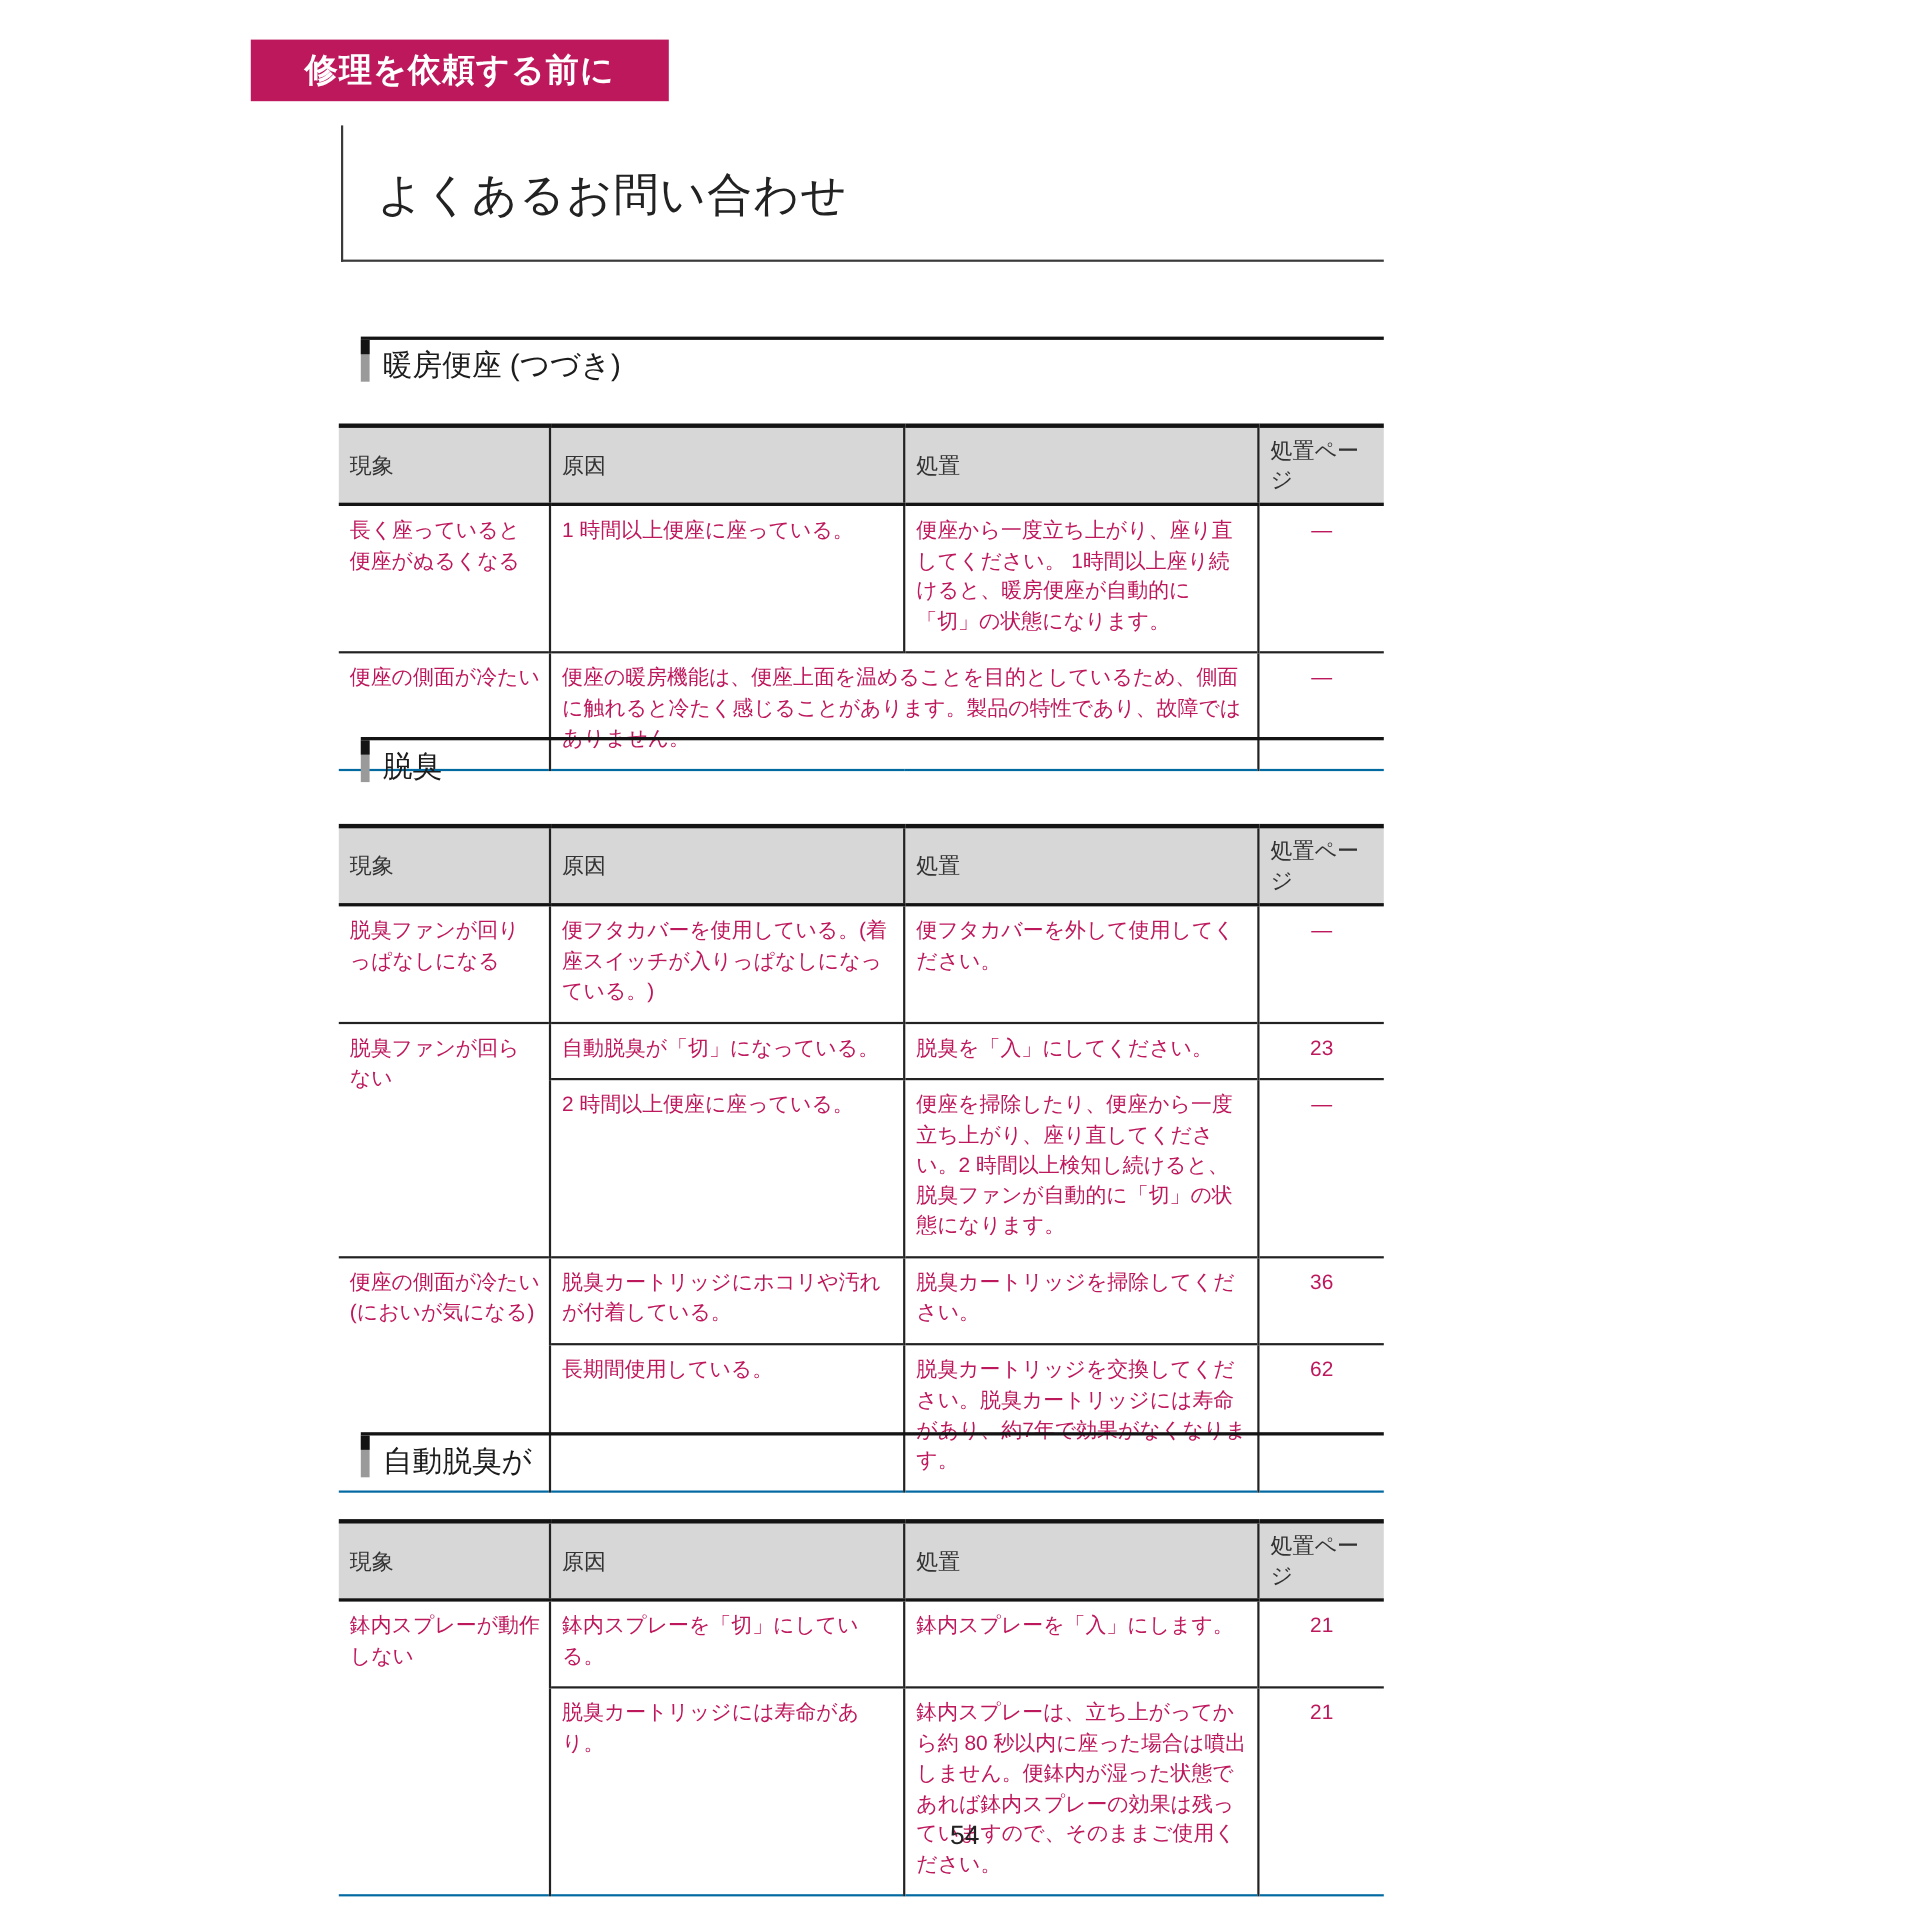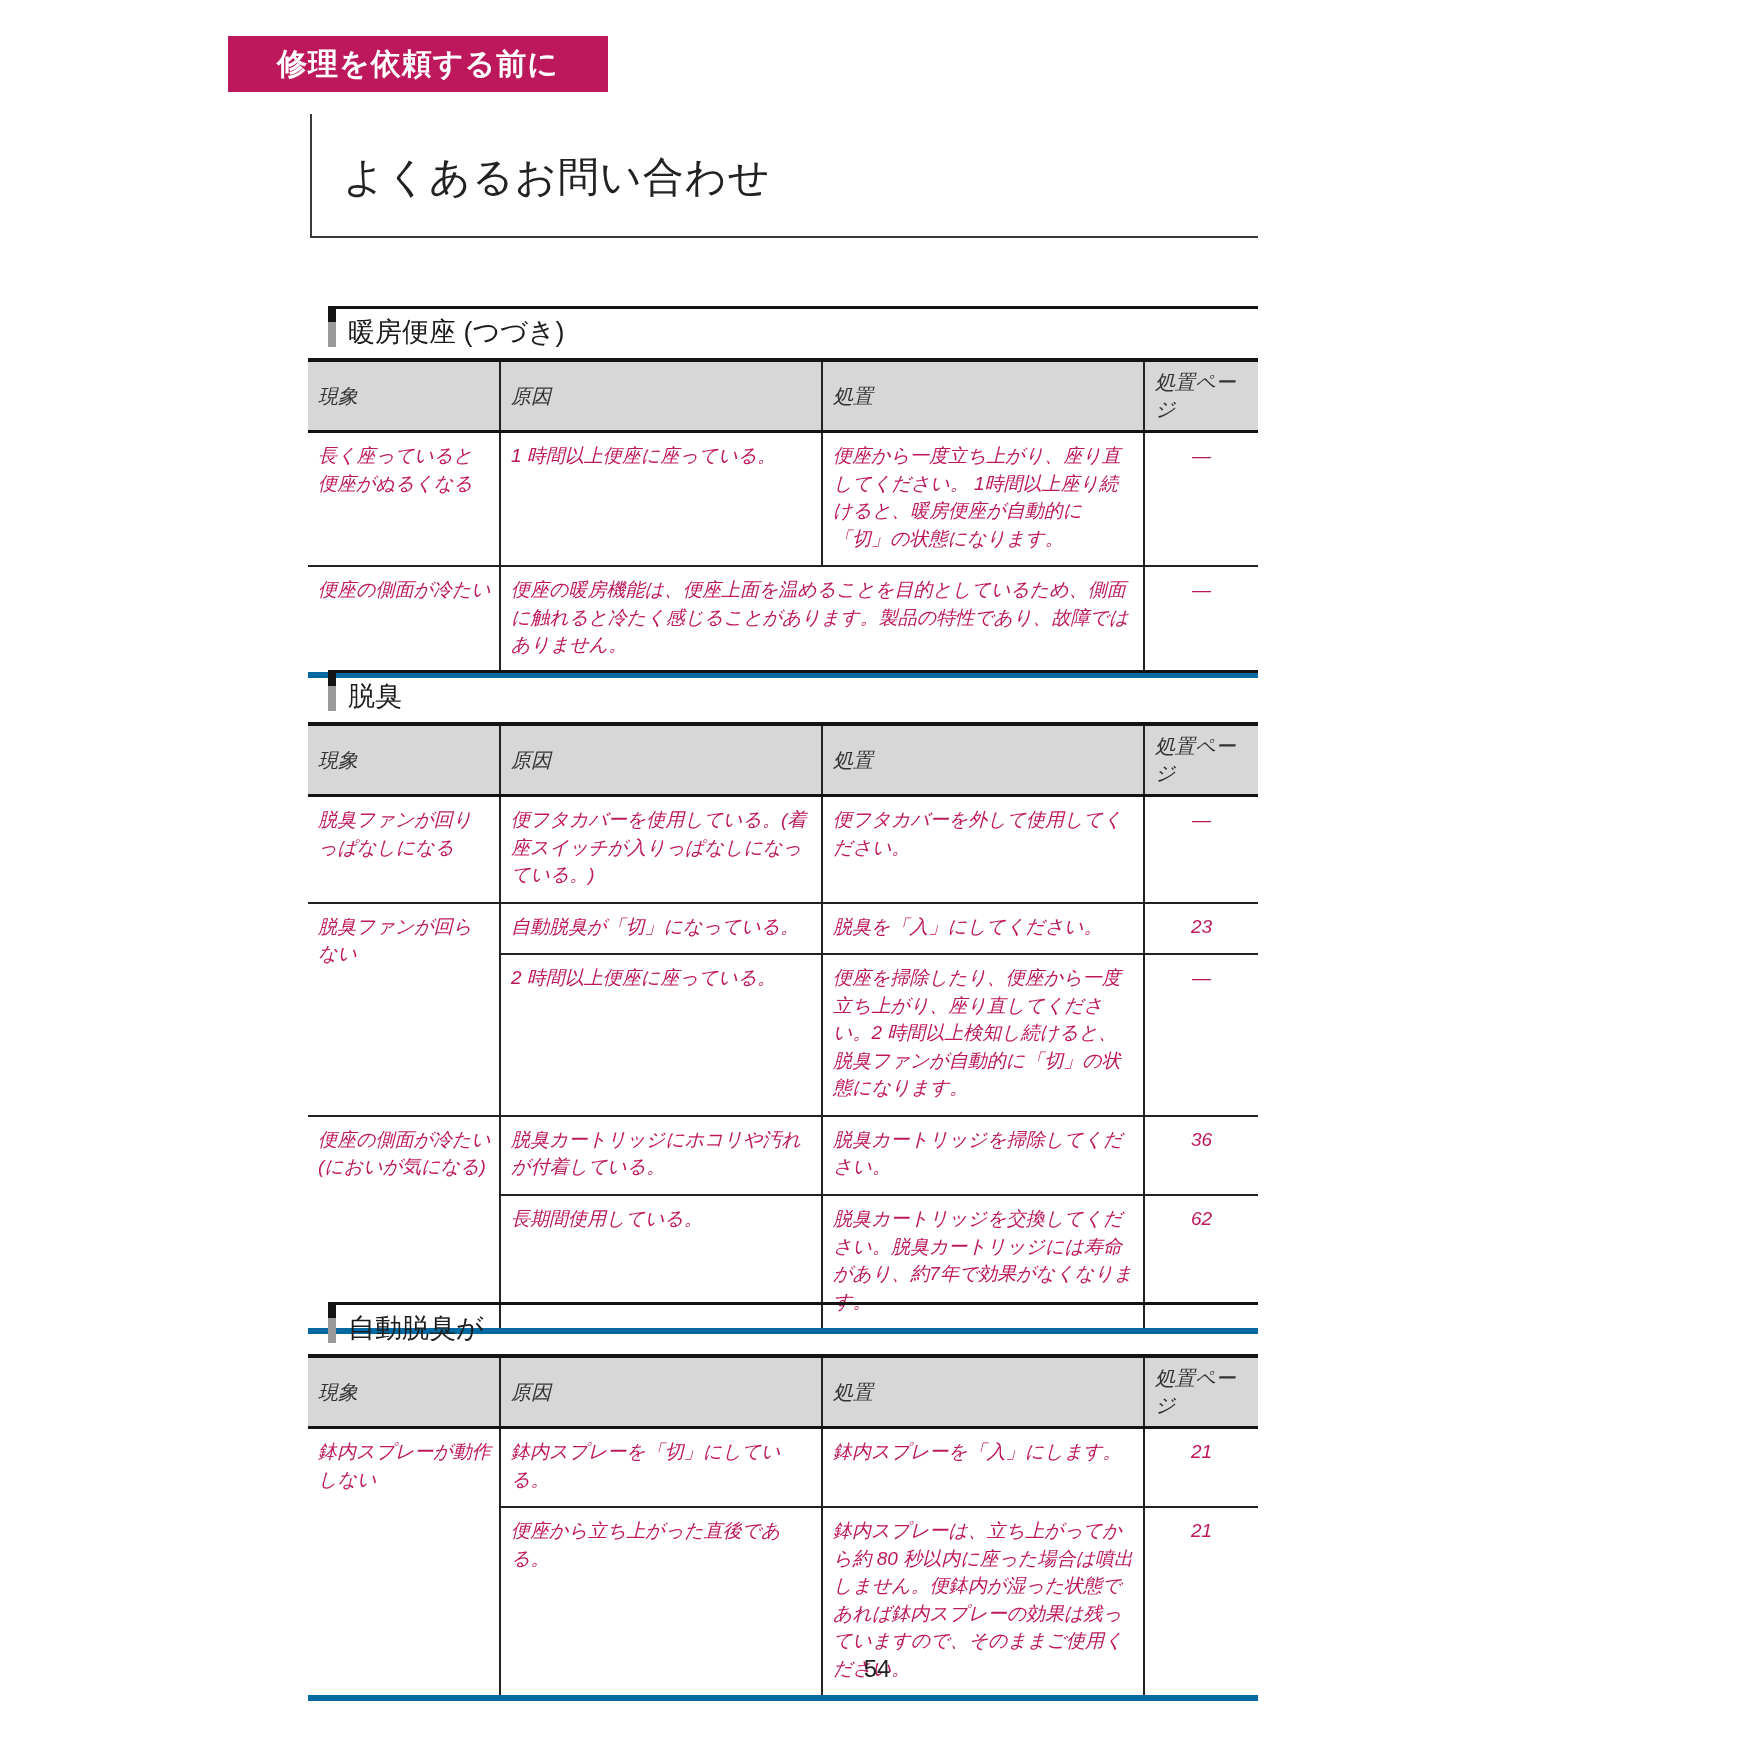--- a/index.html
+++ b/index.html
@@ -59,23 +59,22 @@
   .section-title {
     display:inline-block;
     padding-left:20px; padding-top:5px;
     font-size:27px; color:#1c1c1c;
   }
 
   
   table.tbl {
     border-collapse:collapse;
     width:950px; table-layout:fixed;
-    margin-top:5px;
-    border-bottom:6px solid #0369a1;
-    font-style:italic;
+    margin-top:32px;
+    border-bottom:2px solid #0369a1;
   }
   .tbl col.c1 { width:192px; }
   .tbl col.c2 { width:322px; }
   .tbl col.c3 { width:322px; }
   .tbl col.c4 { width:114px; }
 
   .tbl th {
     background:#d7d7d7;
     border-top:4px solid #141414;
     border-bottom:3px solid #141414;
@@ -223,21 +222,21 @@
         </tr>
       </thead>
       <tbody>
         <tr>
           <td rowspan="2">鉢内スプレーが動作しない</td>
           <td class="vline">鉢内スプレーを「切」にしている。</td>
           <td class="vline">鉢内スプレーを「入」にします。</td>
           <td class="vline page-cell">21</td>
         </tr>
         <tr>
-          <td class="vline">便座から立ち上がった直後である。</td>
+          <td class="vline">脱臭カートリッジには寿命があり。</td>
           <td class="vline">鉢内スプレーは、立ち上がってから約 80 秒以内に座った場合は噴出しません。便鉢内が湿った状態であれば鉢内スプレーの効果は残っていますので、そのままご使用ください。</td>
           <td class="vline page-cell">21</td>
         </tr>
       </tbody>
     </table>
   </div>
 
   <div class="footer-page">54</div>
 
 </div>

